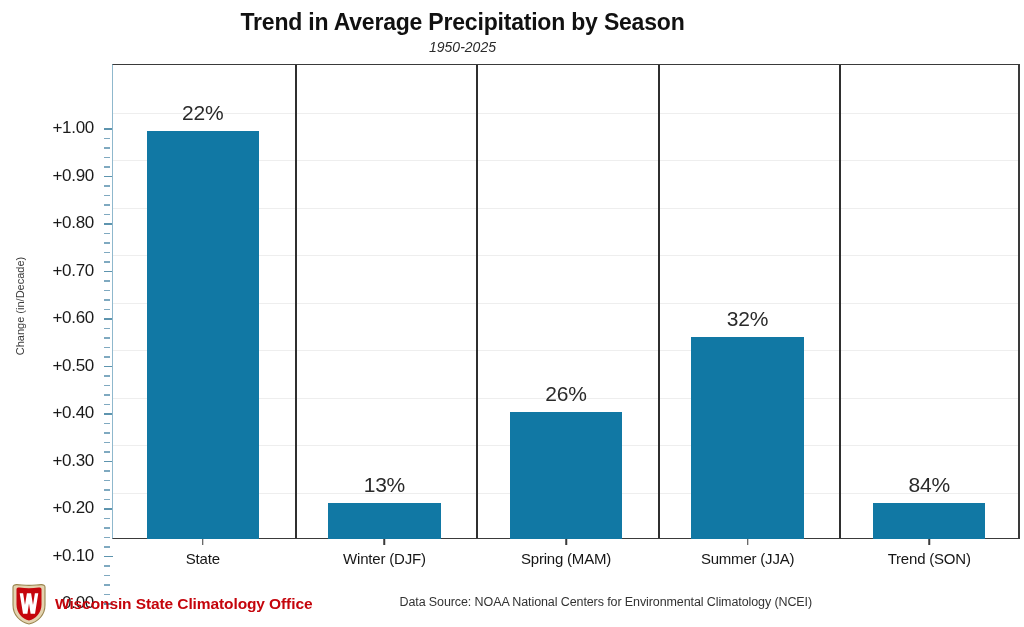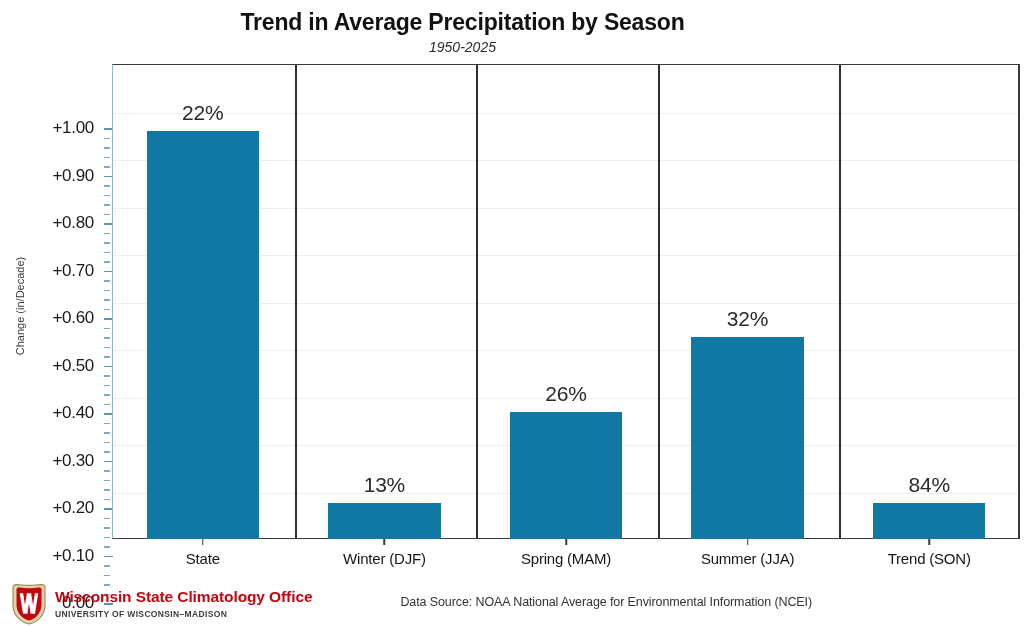--- a/index.html
+++ b/index.html
@@ -339,17 +339,16 @@
 
 <div id="footer">
   <div id="brand">
     <svg id="crest" viewBox="0 0 38 42">
       <path d="M3 4 C3 2.5 4.5 1.5 7 1.6 C11 1.8 15 2.4 19 2.4 C23 2.4 27 1.8 31 1.6 C33.5 1.5 35 2.5 35 4 L35 22 C35 32 28 39 19 41 C10 39 3 32 3 22 Z" fill="#e3d3b0" stroke="#9a854f" stroke-width="1.1"></path>
       <path d="M6.5 6 C6.5 5 7.6 4.4 9.4 4.5 C12.6 4.7 15.8 5.2 19 5.2 C22.2 5.2 25.4 4.7 28.6 4.5 C30.4 4.4 31.5 5 31.5 6 L31.5 21.5 C31.5 30 25.8 35.8 19 37.6 C12.2 35.8 6.5 30 6.5 21.5 Z" fill="#c5050c"></path>
       <path d="M9.7 10.2 L13.1 10.2 L15.0 22.0 L16.9 10.2 L21.1 10.2 L23.0 22.0 L24.9 10.2 L28.3 10.2 L25.0 30.8 L20.6 30.8 L19.0 20.4 L17.4 30.8 L13.0 30.8 Z" fill="#ffffff"></path>
     </svg>
     <div id="brand-text">
       <div id="brand-title">Wisconsin State Climatology Office</div>
-      <div id="brand-subtitle">UNIVERSITY OF WISCONSIN–MADISON</div>
     </div>
   </div>
-  <div id="data-source">Data Source: NOAA National Average for Environmental Information (NCEI)</div>
+  <div id="data-source">Data Source: NOAA National Centers for Environmental Climatology (NCEI)</div>
 </div>
 
 </body></html>

